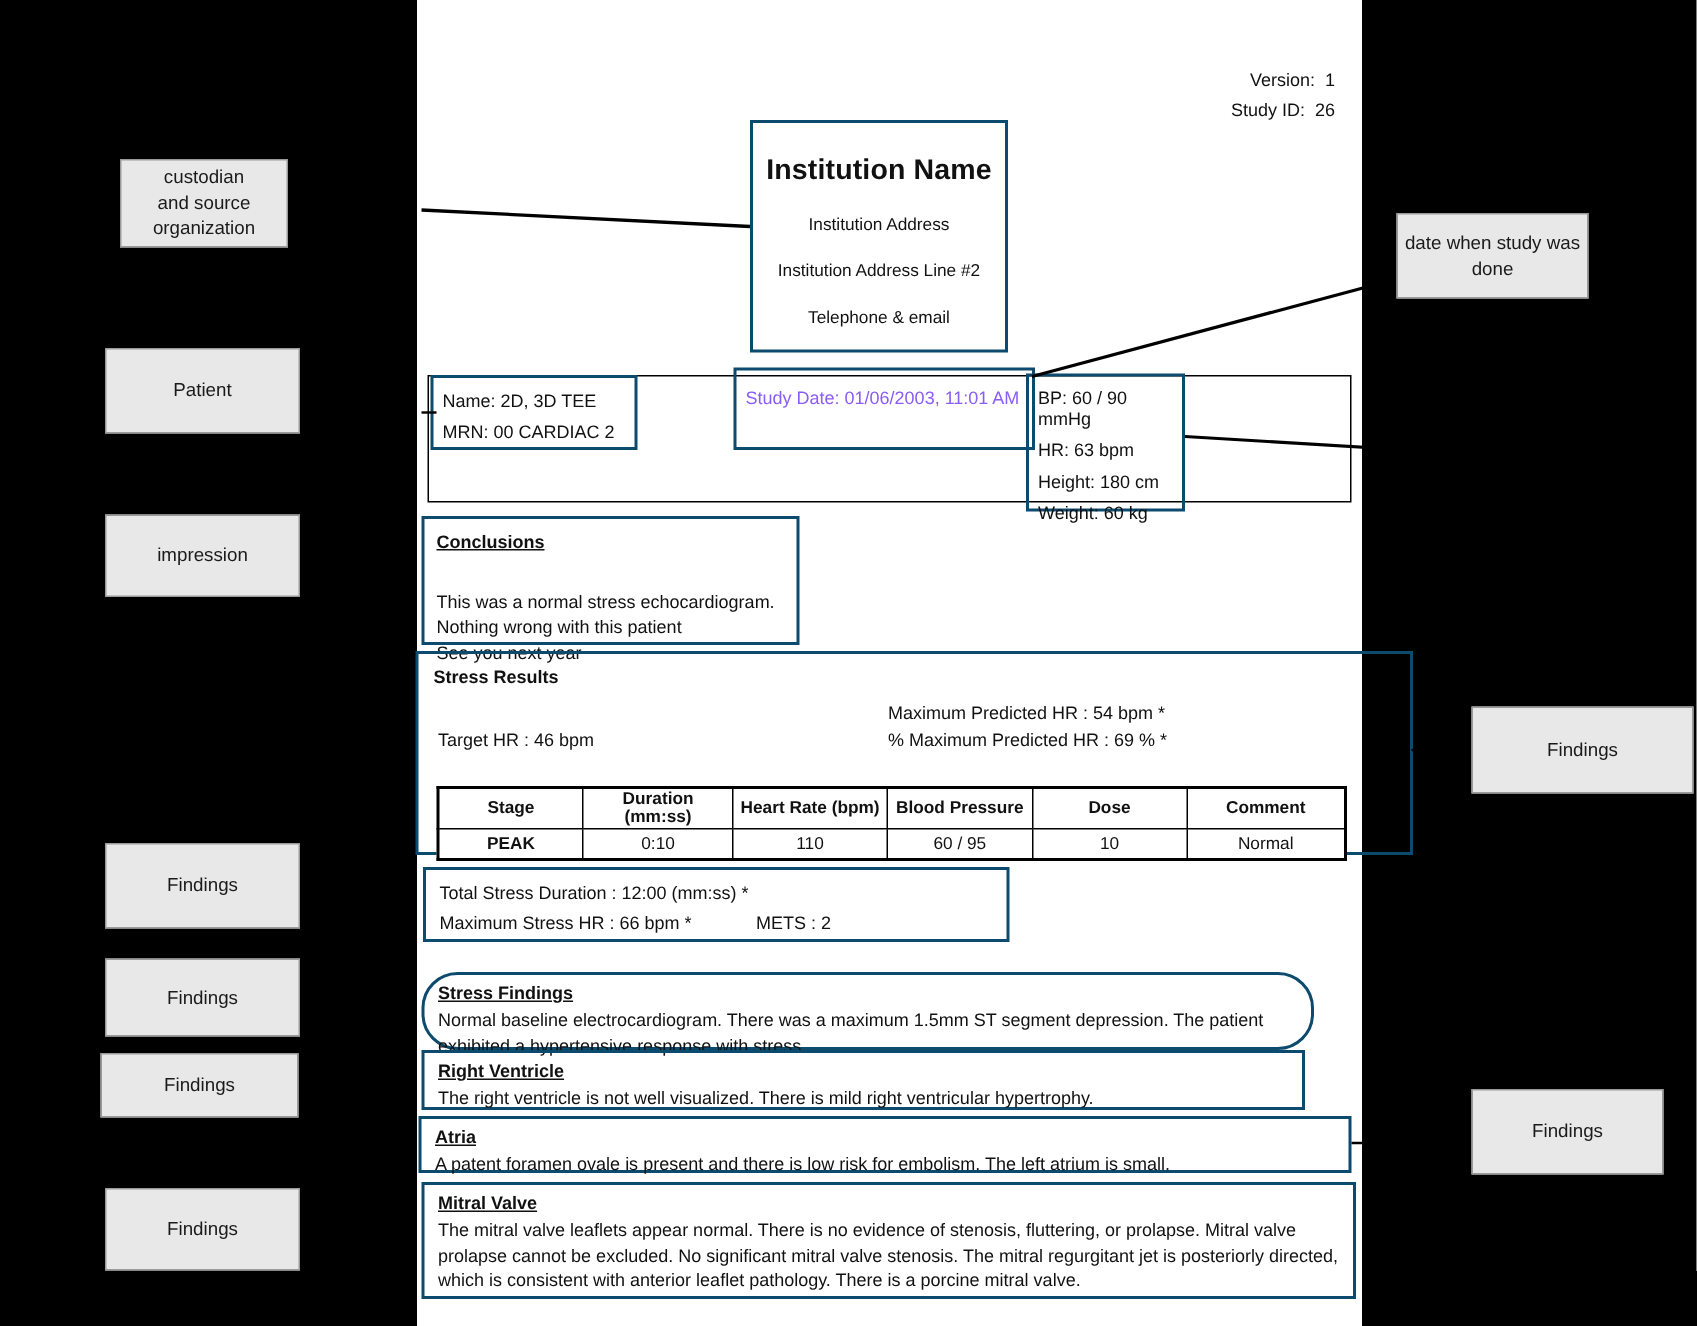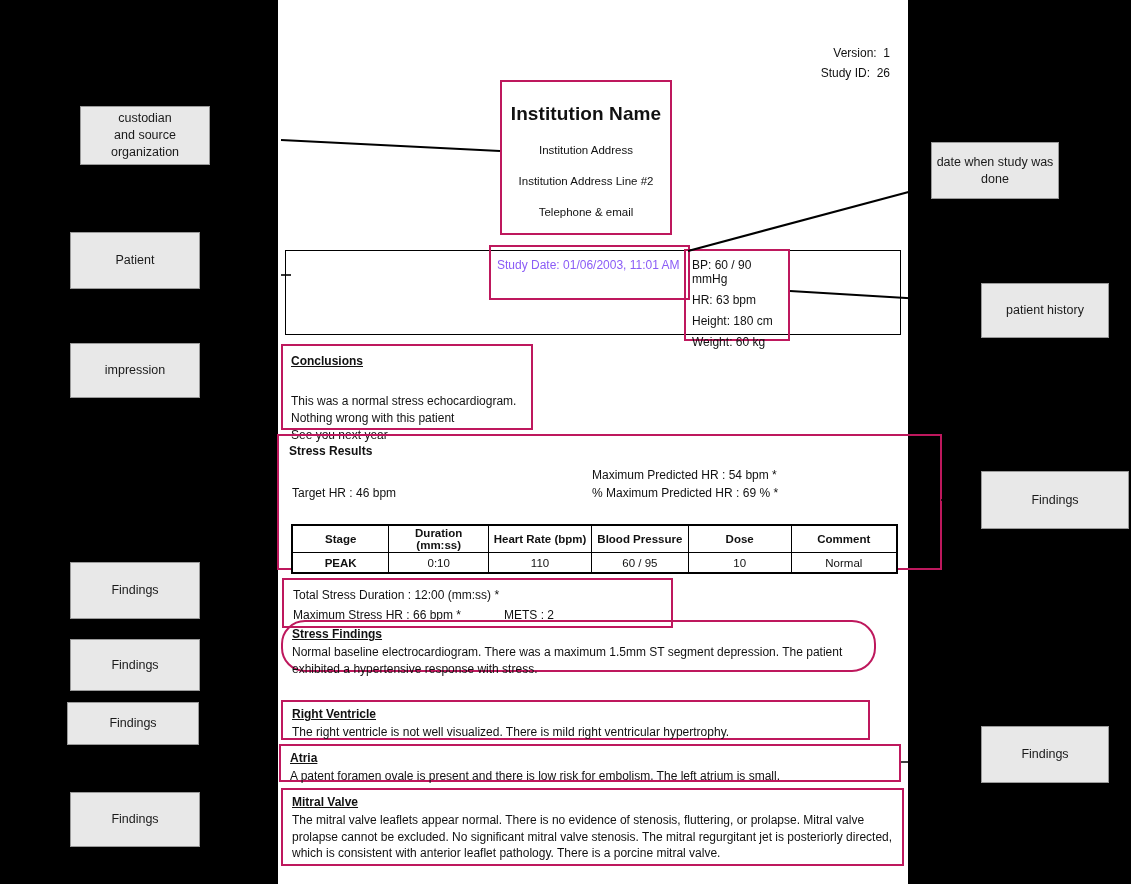--- a/index.html
+++ b/index.html
@@ -31,21 +31,21 @@
     box-sizing:border-box;
     padding:2px 4px;
     white-space:pre-line;
   }
 
   
   #connectors{position:absolute;left:0;top:0;width:1131px;height:884px;pointer-events:none;}
 
   
   .rpt{position:absolute;box-sizing:border-box;}
-  .bluebox{border:2px solid #be185d;background:transparent;}
+  .bluebox{border:2px solid #0c4a6e;background:transparent;}
   .blackbox{border:1px solid #000000;background:transparent;}
 
   .vers{
     position:absolute;right:18px;top:44px;
     font-size:12px;color:#111;text-align:right;line-height:1.65;
   }
   .vers div{white-space:pre;}
 
   .inst{
     position:absolute;left:222px;top:80px;width:172px;height:155px;
@@ -93,21 +93,21 @@
 
   .totals{position:absolute;left:4px;top:578px;width:391px;height:50px;}
   .totals .l1{position:absolute;left:9px;top:8px;font-size:12px;color:#111;}
   .totals .l2{position:absolute;left:9px;top:28px;font-size:12px;color:#111;}
   .totals .l3{position:absolute;left:220px;top:28px;font-size:12px;color:#111;}
 
   .sec{position:absolute;}
   .sec .hd{font-size:12px;font-weight:bold;text-decoration:underline;color:#111;margin:5px 0 0 9px;}
   .sec .bd{font-size:12px;color:#111;margin:3px 9px 0 9px;line-height:1.38;}
 
-  .sfind{left:3px;top:620px;width:595px;height:52px;border-radius:24px;}
+  .sfind{left:3px;top:648px;width:595px;height:52px;border-radius:24px;}
   .rvent{left:3px;top:700px;width:589px;height:40px;}
   .atria{left:1px;top:744px;width:622px;height:38px;}
   .mitral{left:3px;top:788px;width:623px;height:78px;}
 </style>
 </head>
 <body>
 
 <div id="root">
 
   <div class="page">
@@ -119,20 +119,24 @@
 
     <div class="rpt bluebox inst">
       <div class="nm">Institution Name</div>
       <div class="ad">Institution Address</div>
       <div class="ad">Institution Address Line #2</div>
       <div class="ad">Telephone &amp; email</div>
     </div>
 
     <div class="rpt blackbox demoOuter"></div>
 
+    <div class="rpt bluebox demoName">
+      <div class="ln">Name:  2D, 3D TEE</div>
+      <div class="ln">MRN:  00 CARDIAC 2</div>
+    </div>
 
     <div class="rpt bluebox demoDate">
       <div class="ln">Study Date:  01/06/2003, 11:01 AM</div>
     </div>
 
     <div class="rpt bluebox demoVit">
       <div class="ln">BP:  60 / 90 mmHg</div>
       <div class="ln">HR:  63 bpm</div>
       <div class="ln">Height:  180 cm</div>
       <div class="ln">Weight:  60 kg</div>
@@ -211,38 +215,37 @@
 
     <line x1="931" y1="186" x2="688" y2="251" stroke="#000" stroke-width="2.2"></line>
 
     <line x1="989" y1="303" x2="790" y2="291" stroke="#000" stroke-width="2"></line>
 
     <line x1="982" y1="500" x2="941" y2="500" stroke="#000" stroke-width="1.6"></line>
 
     <line x1="982" y1="762" x2="901" y2="762" stroke="#000" stroke-width="1.6"></line>
   </svg>
 
-  <div class="callout" style="left:80px;top:106px;width:130px;height:59px;">custodian
+  <div class="callout" style="left:80px;top:106px;width:112px;height:59px;">custodian
 and  source
 organization</div>
 
   <div class="callout" style="left:70px;top:232px;width:130px;height:57px;">Patient</div>
 
   <div class="callout" style="left:70px;top:343px;width:130px;height:55px;">impression</div>
 
   <div class="callout" style="left:70px;top:562px;width:130px;height:57px;">Findings</div>
 
   <div class="callout" style="left:70px;top:639px;width:130px;height:52px;">Findings</div>
 
   <div class="callout" style="left:67px;top:702px;width:132px;height:43px;">Findings</div>
 
   <div class="callout" style="left:70px;top:792px;width:130px;height:55px;">Findings</div>
 
   <div class="callout" style="left:931px;top:142px;width:128px;height:57px;">date when study was
 done</div>
 
-  <div class="callout" style="left:981px;top:283px;width:128px;height:55px;">patient history</div>
 
   <div class="callout" style="left:981px;top:471px;width:148px;height:58px;">Findings</div>
 
   <div class="callout" style="left:981px;top:726px;width:128px;height:57px;">Findings</div>
 
 </div>
 
 </body></html>

